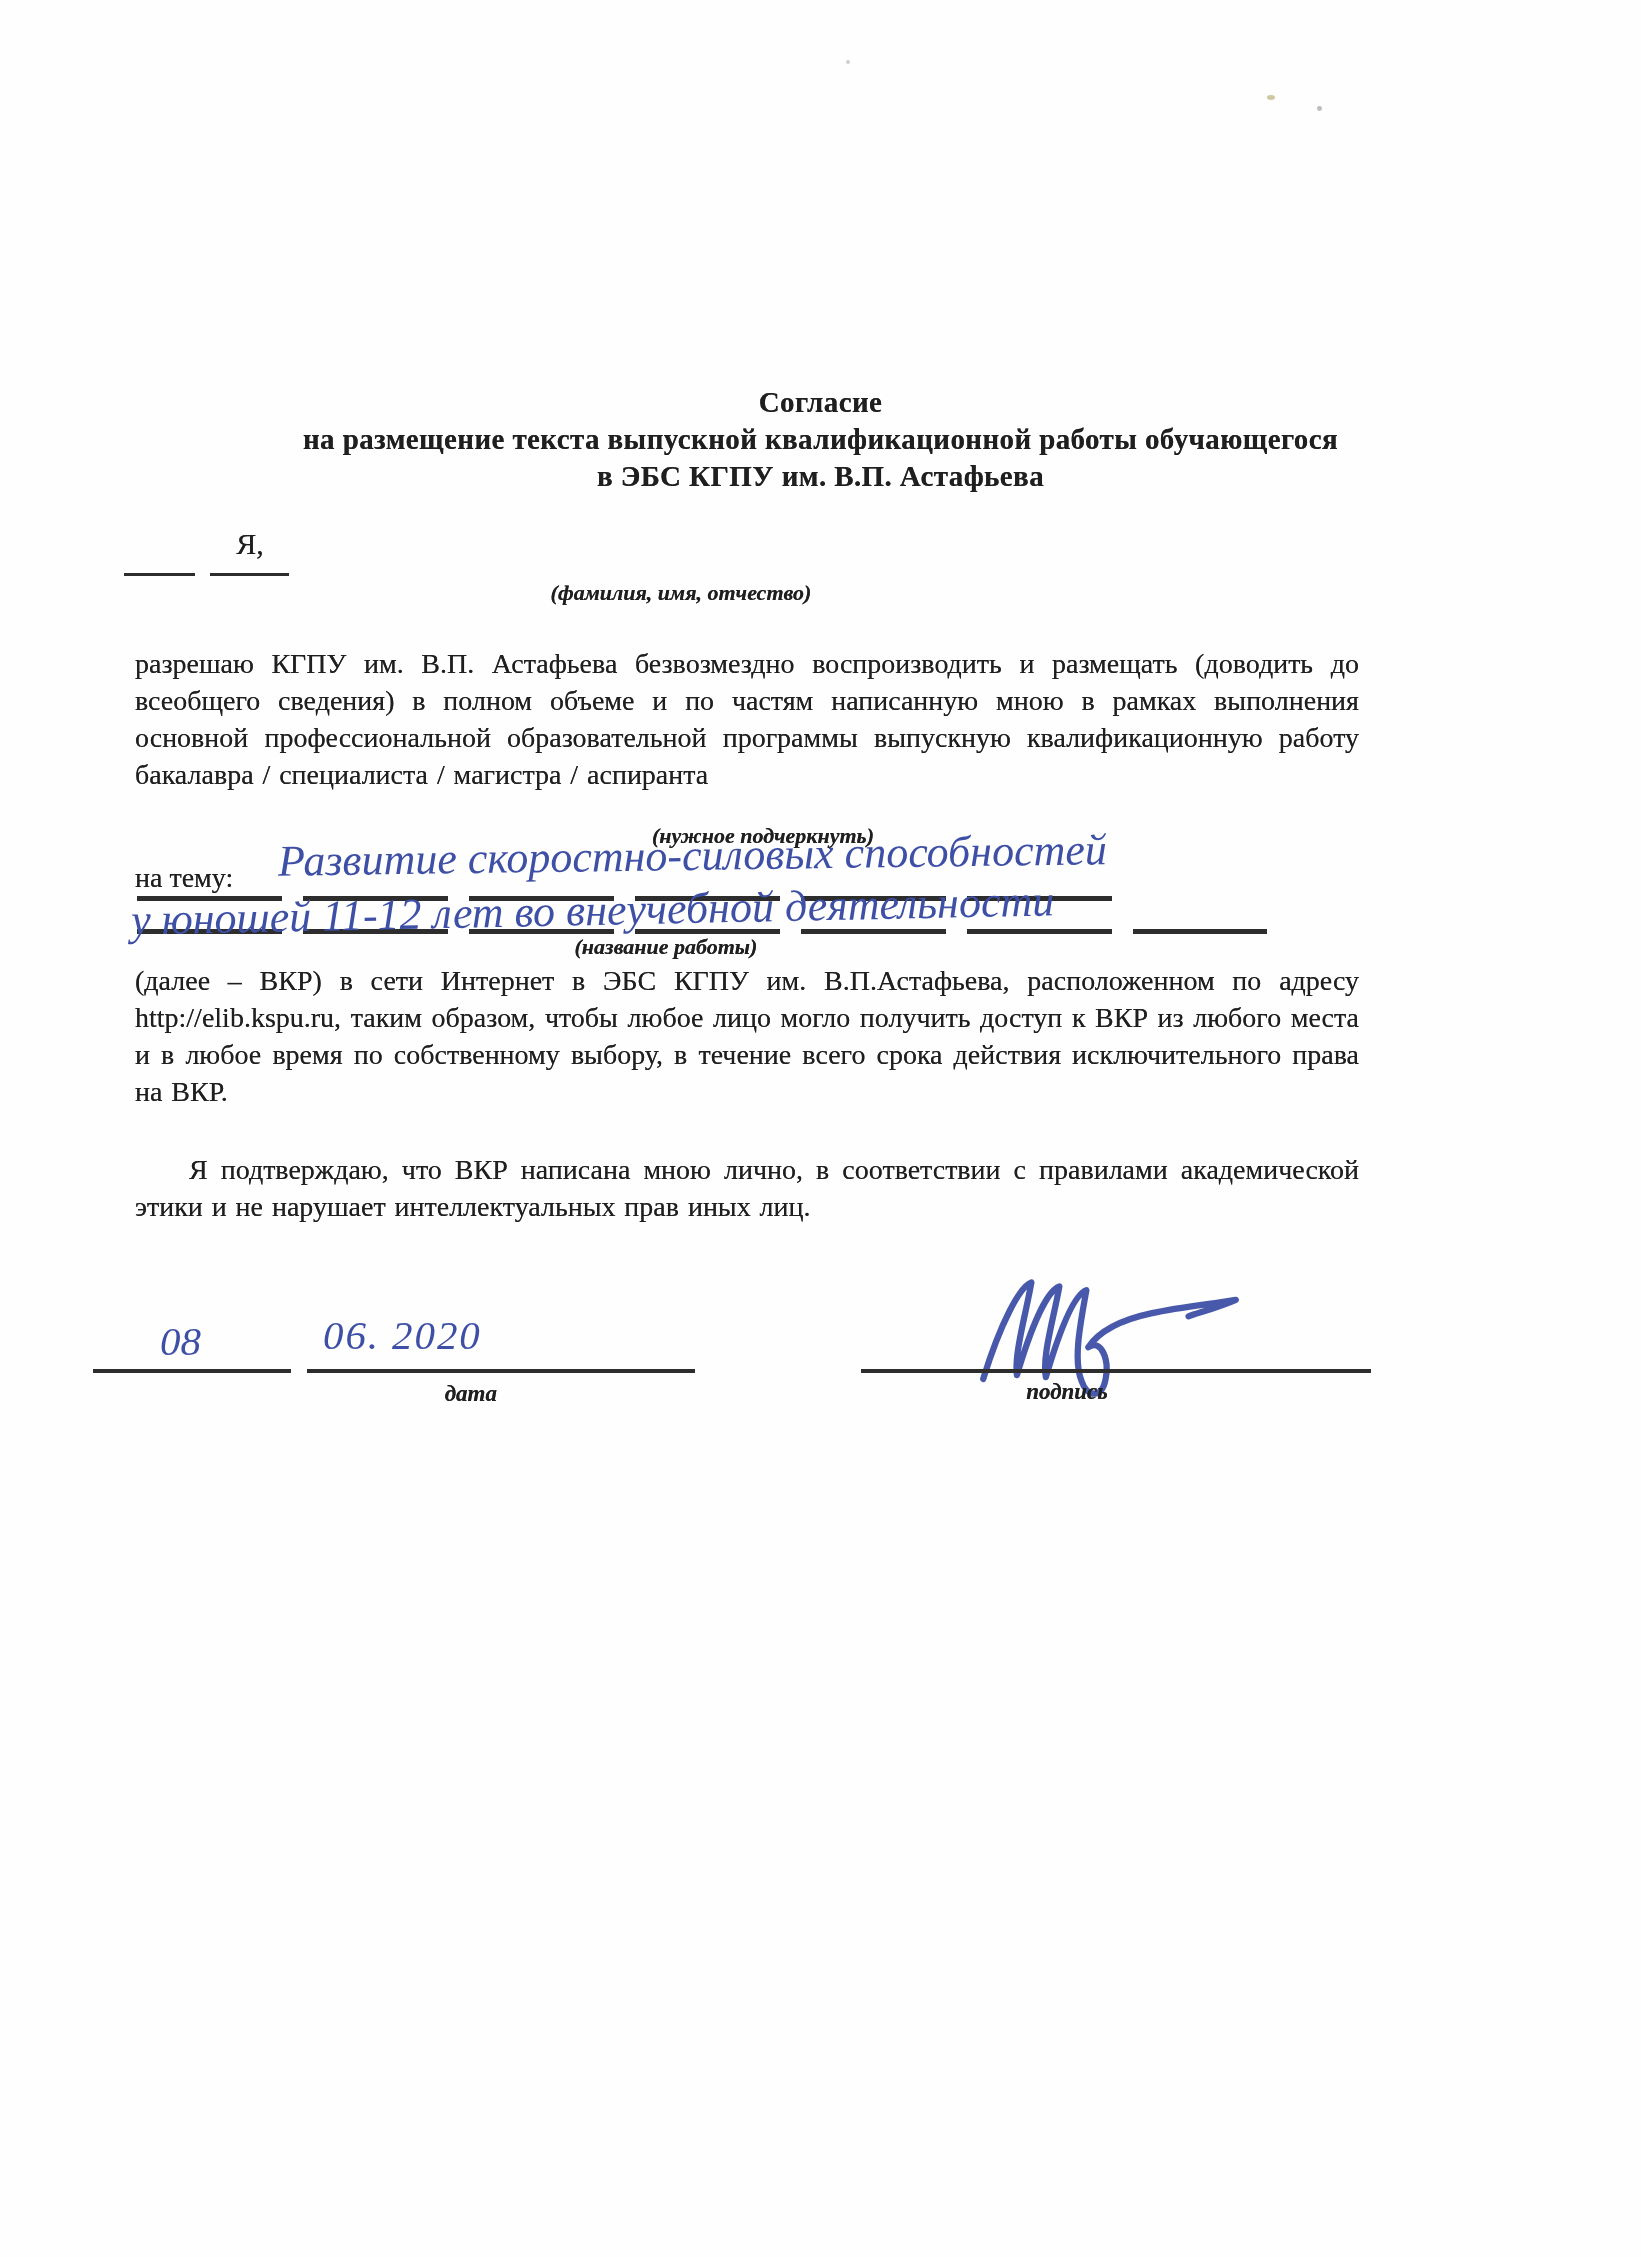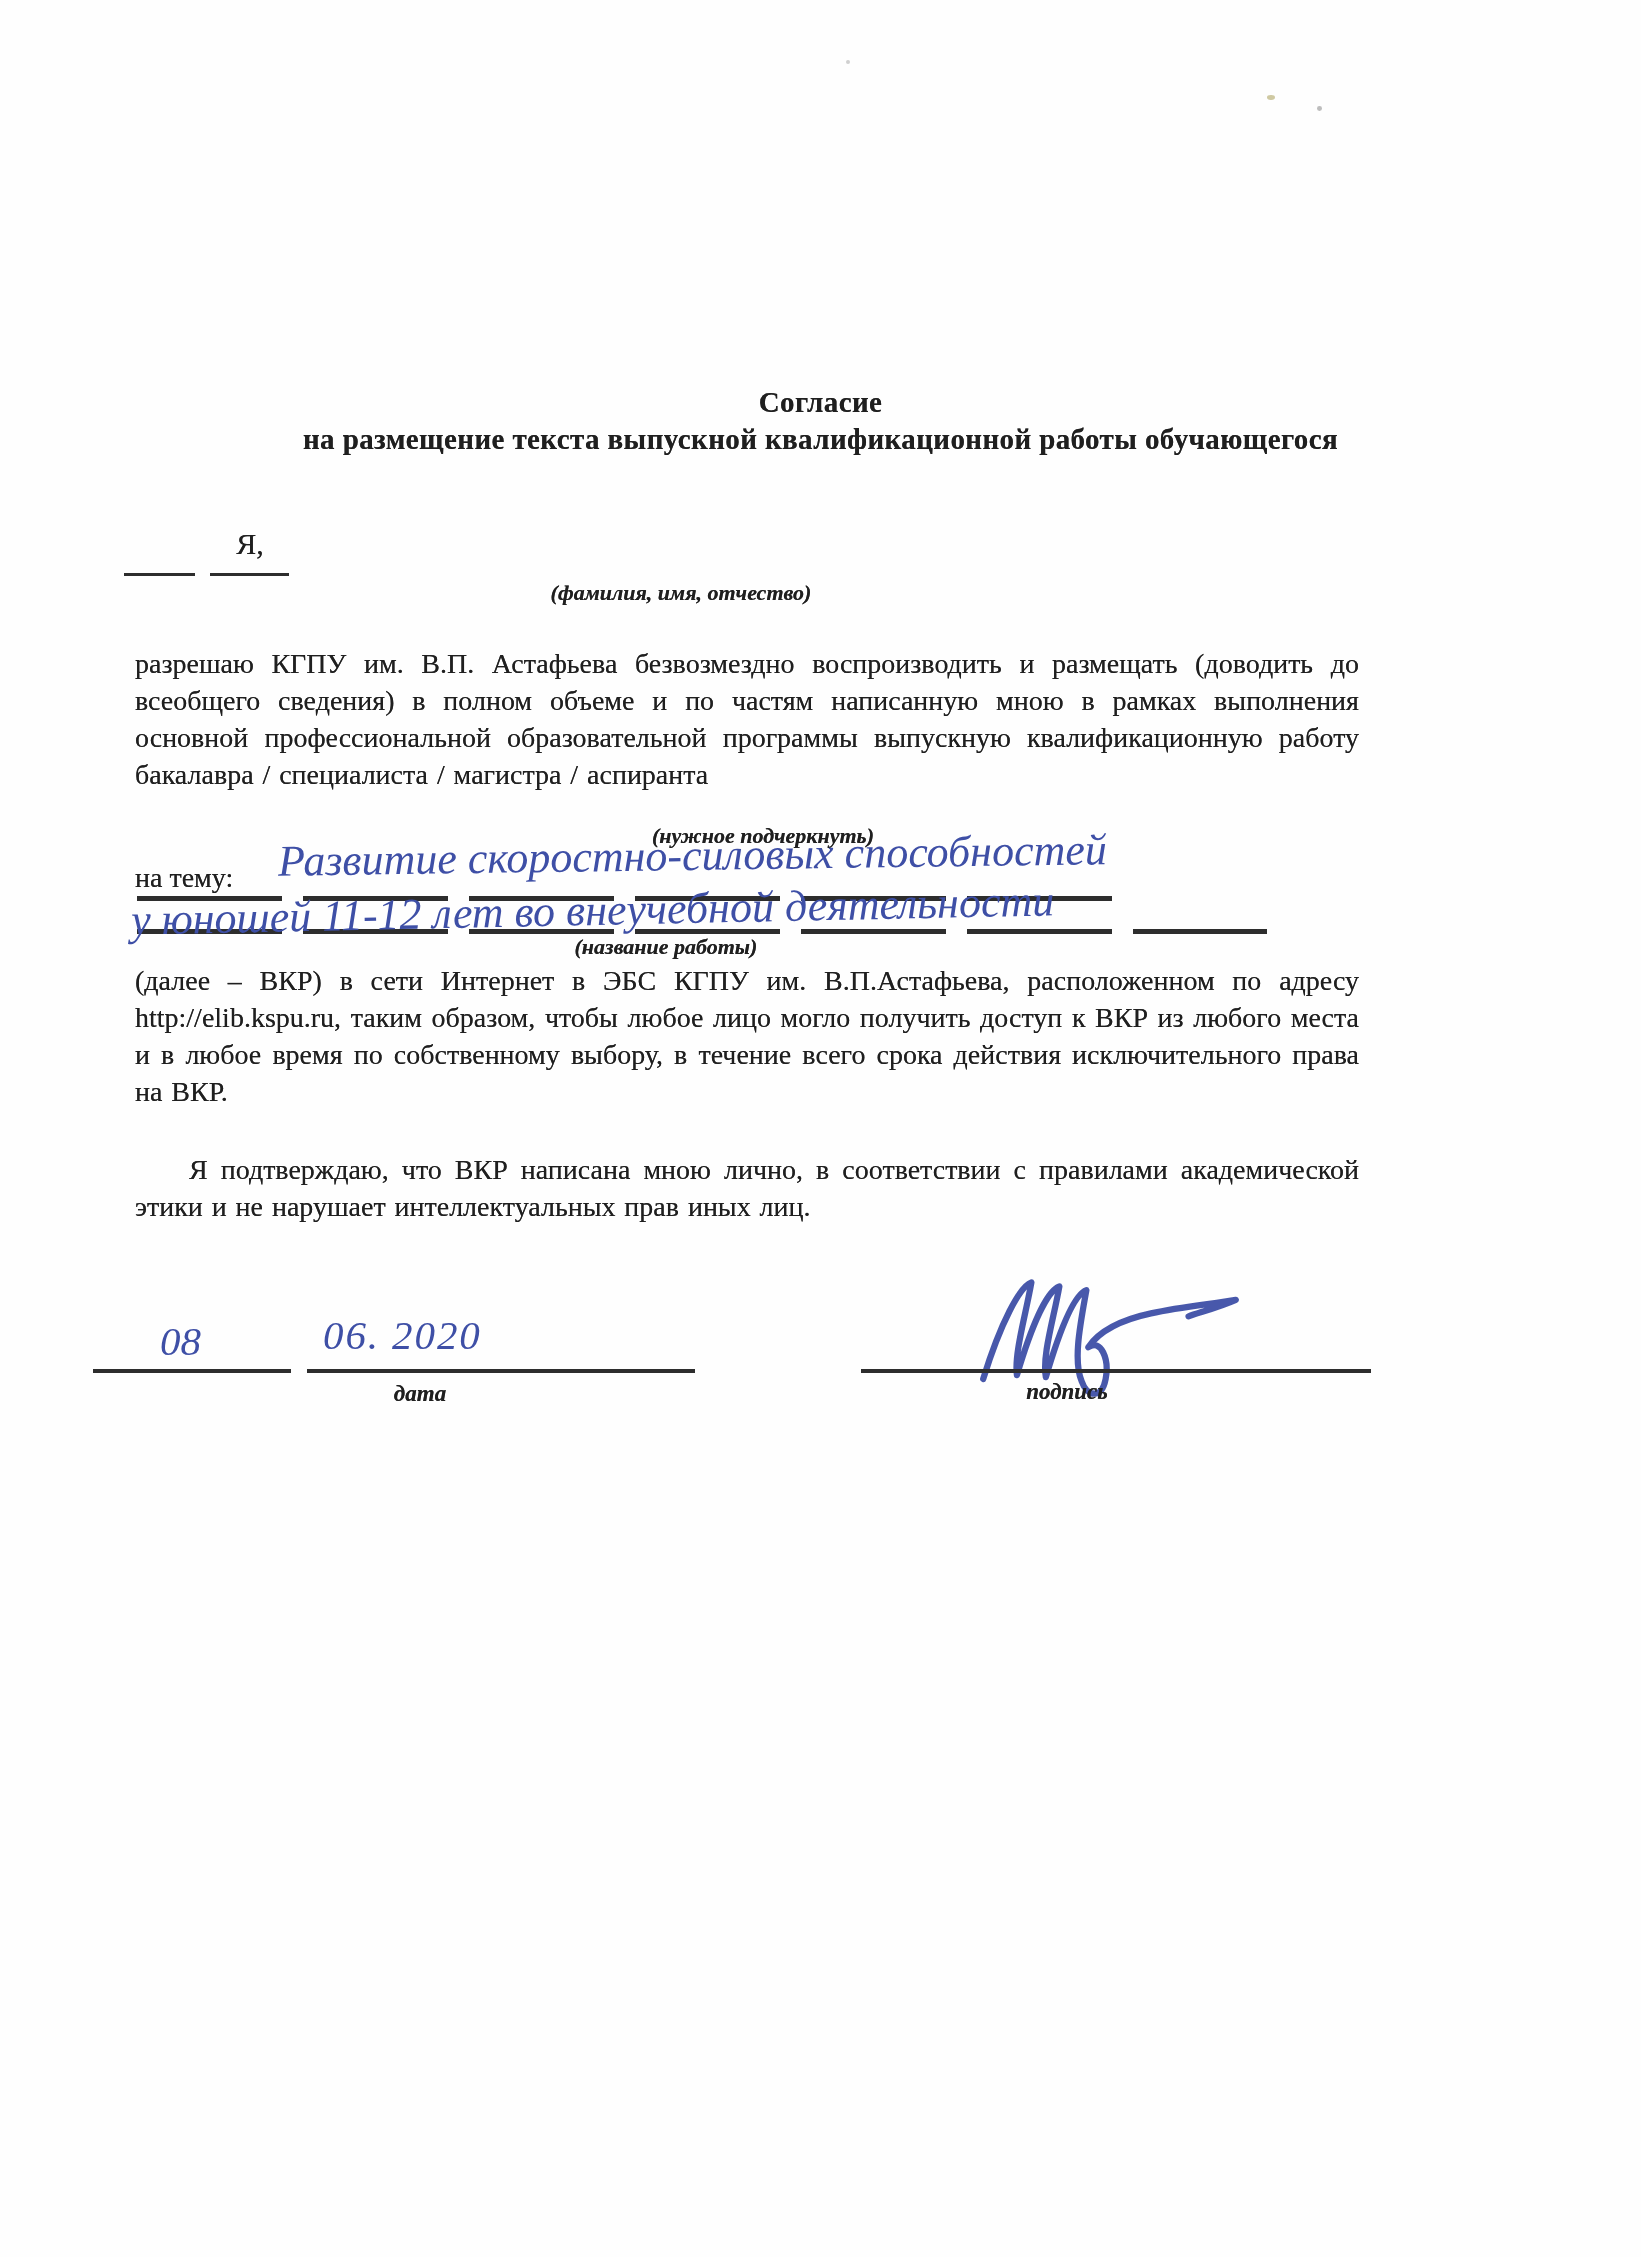--- a/index.html
+++ b/index.html
@@ -125,21 +125,21 @@
     letter-spacing: 1.9px;
   }
   .sign-rule {
     position: absolute; height: 3.9px; background: var(--rule);
   }
   .date-rule-1 { left: 93px;  top: 1369px; width: 198px; }
   .date-rule-2 { left: 307px; top: 1369px; width: 388px; }
   .signature-rule { left: 861px; top: 1369px; width: 510px; }
   .date-caption {
     position: absolute; top: 1381px; left: 343px; width: 154px;
-    text-align: center;
+    text-align: right;
     font-size: 23px; font-weight: 700; font-style: italic;
   }
   .signature-caption {
     position: absolute; top: 1379px; left: 980px; width: 174px;
     text-align: center;
     font-size: 23px; font-weight: 700; font-style: italic;
   }
   .signature-svg {
     position: absolute; left: 977px; top: 1271px;
     width: 319px; height: 135px;
@@ -159,20 +159,21 @@
   .speck-3 { left: 846px;  top: 60px;  width: 3.9px; height: 3.9px; background: #d0d0d0; }
 </style>
 </head>
 <body>
 
 <div class="page">
 
   <div class="title-block print">
     <div>Согласие</div>
     <div>на размещение текста выпускной квалификационной работы обучающегося</div>
+    <div>в ЭБС КГПУ им. В.П. Астафьева</div>
   </div>
 
   <div class="name-row">
     <div class="blank-dash"></div>
     <div class="ya-cell print">Я,</div>
   </div>
   <div class="fio-caption print">(фамилия, имя, отчество)</div>
 
   <div class="para para-permission print">разрешаю КГПУ им. В.П. Астафьева безвозмездно воспроизводить и размещать (доводить до всеобщего сведения) в полном объеме и по частям написанную мною в рамках выполнения основной профессиональной образовательной программы выпускную квалификационную работу бакалавра / специалиста / магистра / аспиранта</div>
 

